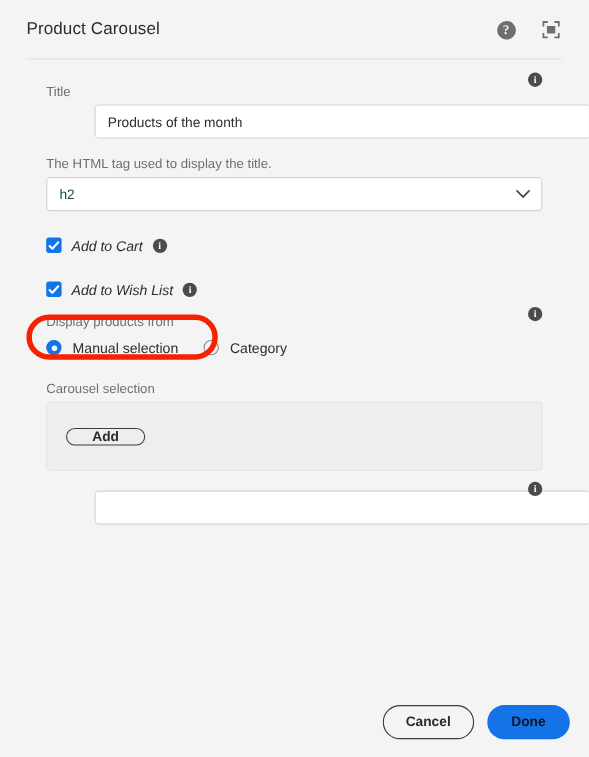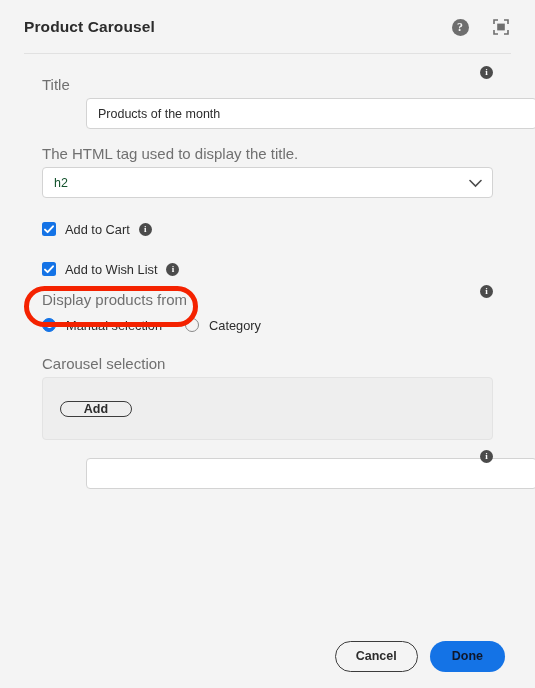--- a/index.html
+++ b/index.html
@@ -17,21 +17,21 @@
   
   .dialog-header {
     position: relative;
     height: 54px;
     padding: 0 24px;
     display: flex;
     align-items: center;
   }
   .dialog-title {
     font-size: 15.5px;
-    font-weight: bold;
+    font-weight: normal;
     letter-spacing: 0.1px;
     color: #2c2c2c;
     flex: 1 1 auto;
   }
   .header-icons {
     display: flex;
     align-items: center;
     gap: 21px;
   }
   .icon-btn {
@@ -60,21 +60,21 @@
 
   
   .dialog-body {
     padding: 22px 42px 0 42px;
   }
   .field-group {
     position: relative;
     margin-bottom: 0;
   }
   .field-label {
-    font-size: 15px;
+    font-size: 12px;
     color: #707070;
     padding-bottom: 5px;
     display: block;
   }
   .info-dot {
     width: 13px; height: 13px;
     border-radius: 50%;
     background: #4b4b4b;
     color: #ffffff;
     font-size: 9px;
@@ -140,20 +140,21 @@
     border-radius: 2.5px;
     background: #1473e6;
     display: flex; align-items: center; justify-content: center;
     cursor: pointer;
     flex: none;
   }
   .cb svg { display: block; }
   .check-label {
     font-size: 12.8px;
     color: #2c2c2c;
+    font-style: italic;
   }
 
   
   .radio-row {
     display: flex;
     align-items: center;
     gap: 10px;
     height: 24px;
   }
   .radio {
@@ -204,21 +205,21 @@
     font-family: "Liberation Sans", sans-serif;
     cursor: pointer;
   }
 
   
   .dialog-footer {
     position: absolute;
     left: 0; right: 0;
     bottom: 0;
     height: 64px;
-    padding: 0 30px;
+    padding: 0 17px;
     display: flex;
     align-items: center;
     justify-content: flex-end;
     gap: 12px;
   }
   .btn-cancel {
     height: 31px;
     padding: 0 20px;
     border-radius: 16px;
     border: 1.7px solid #3c3c3c;

